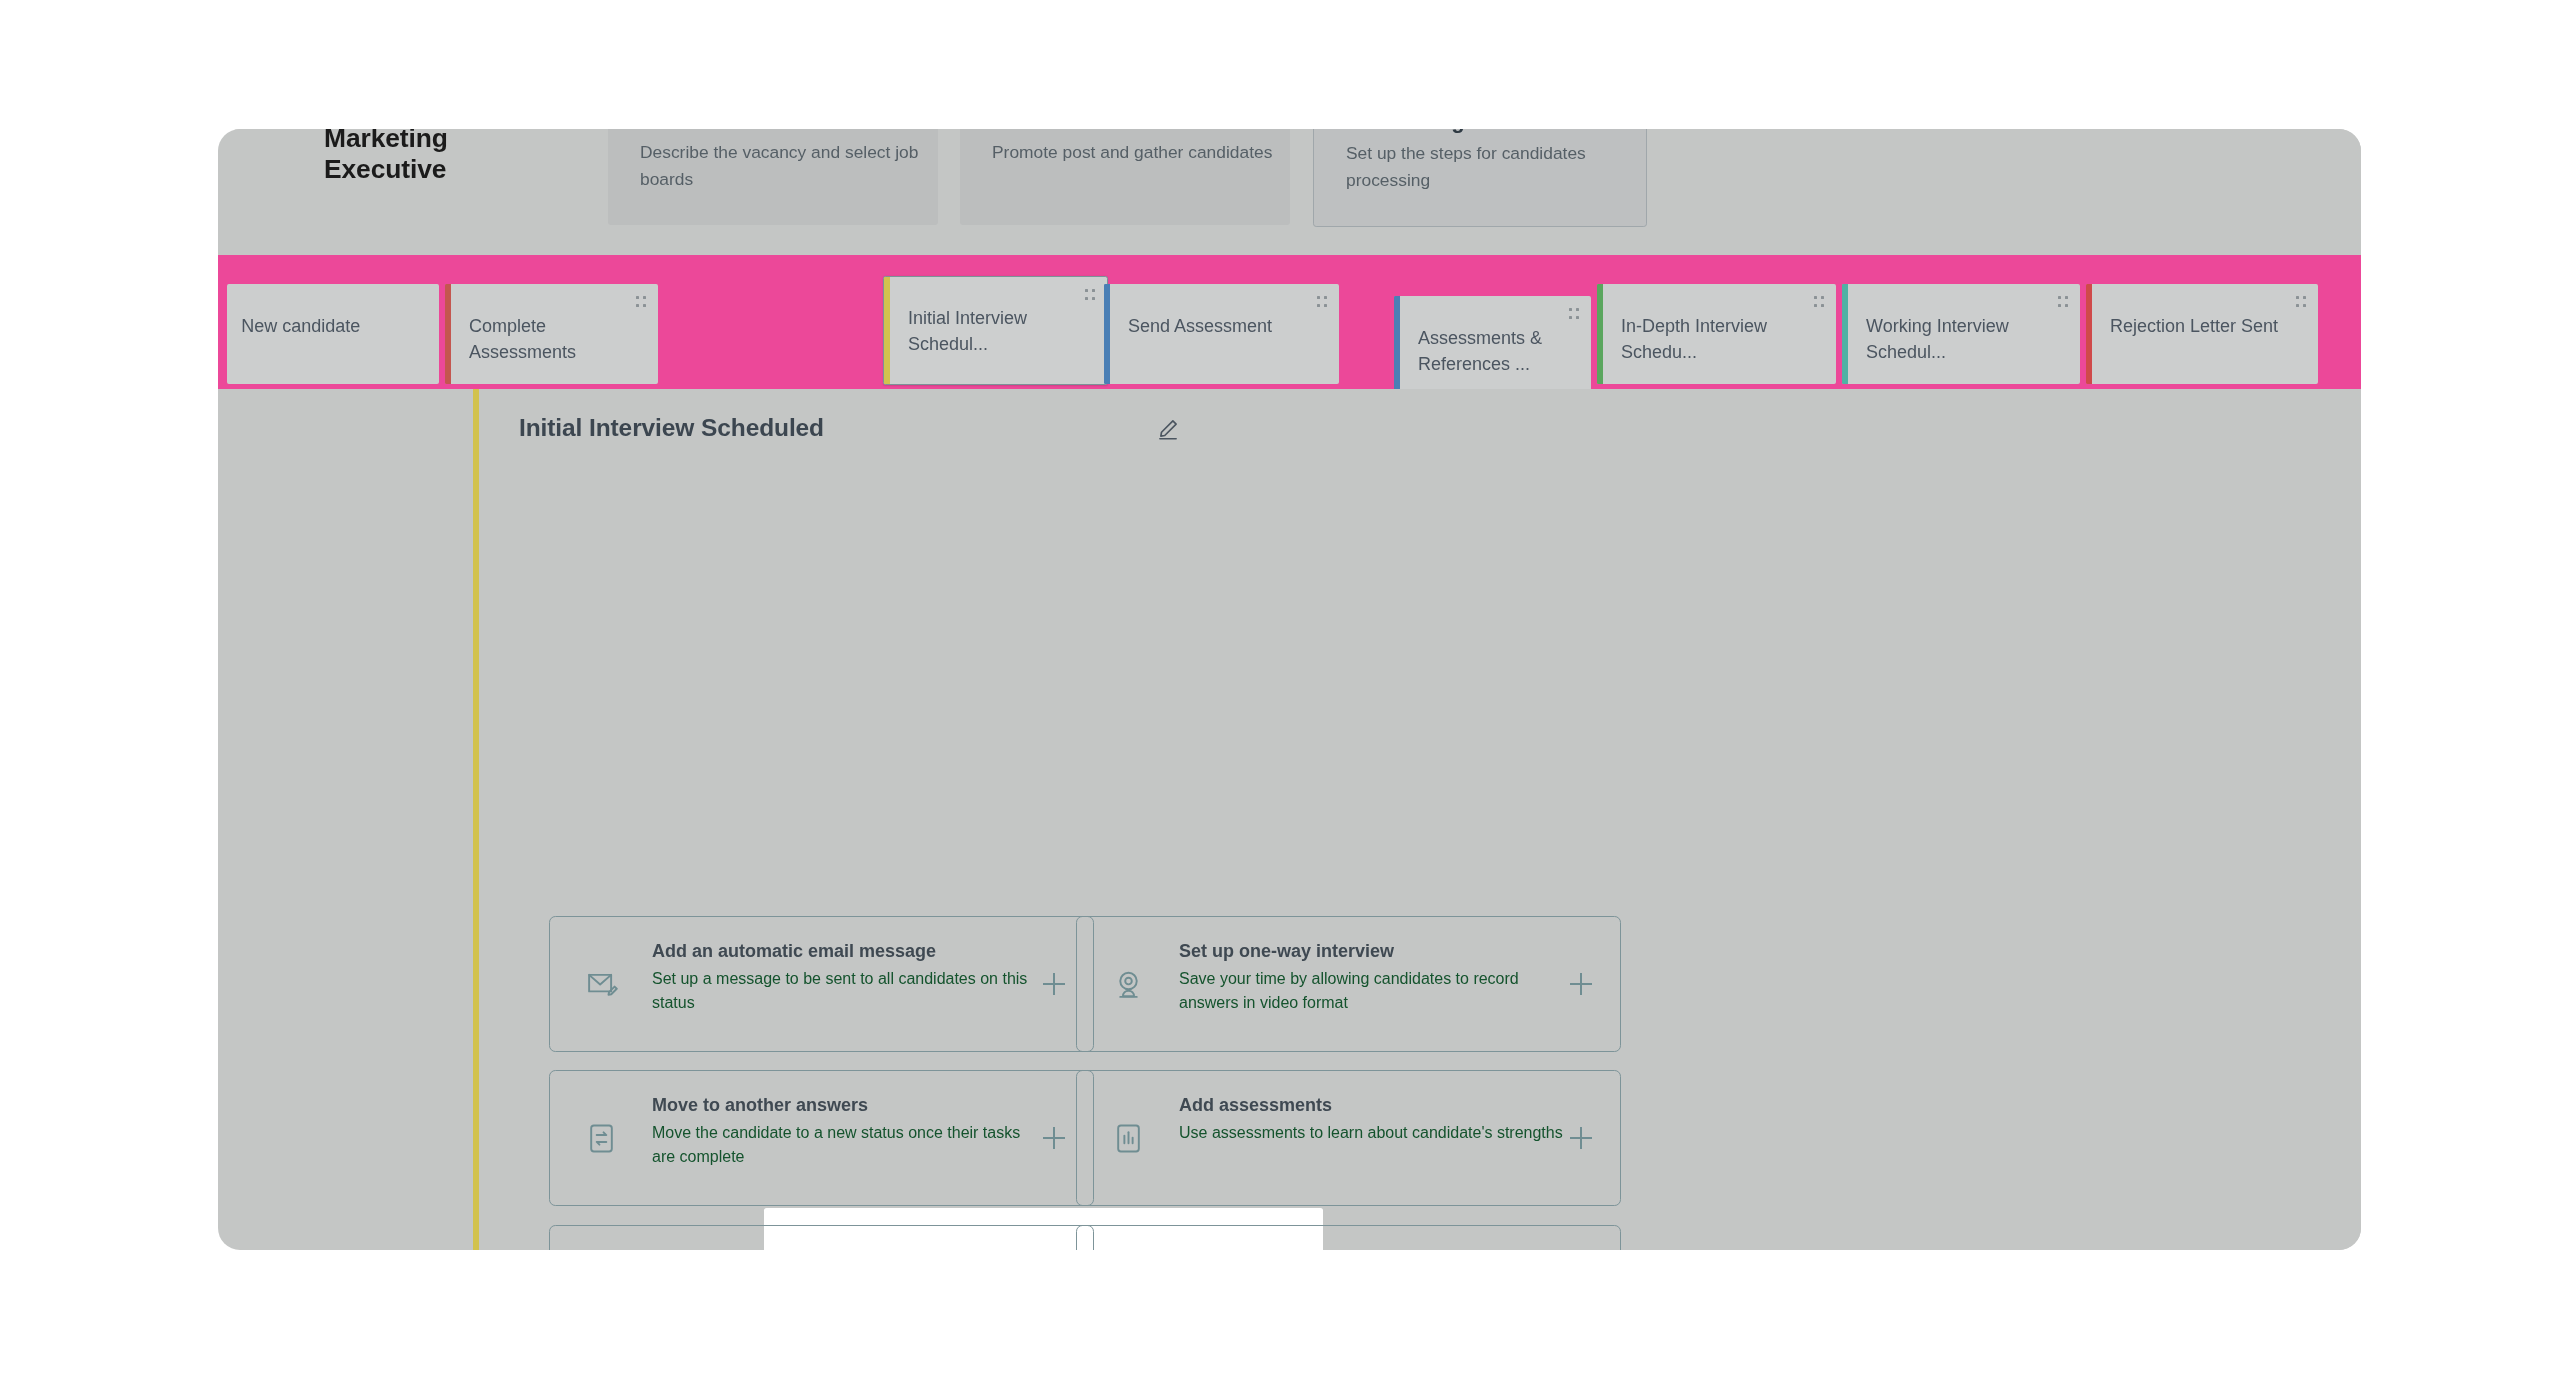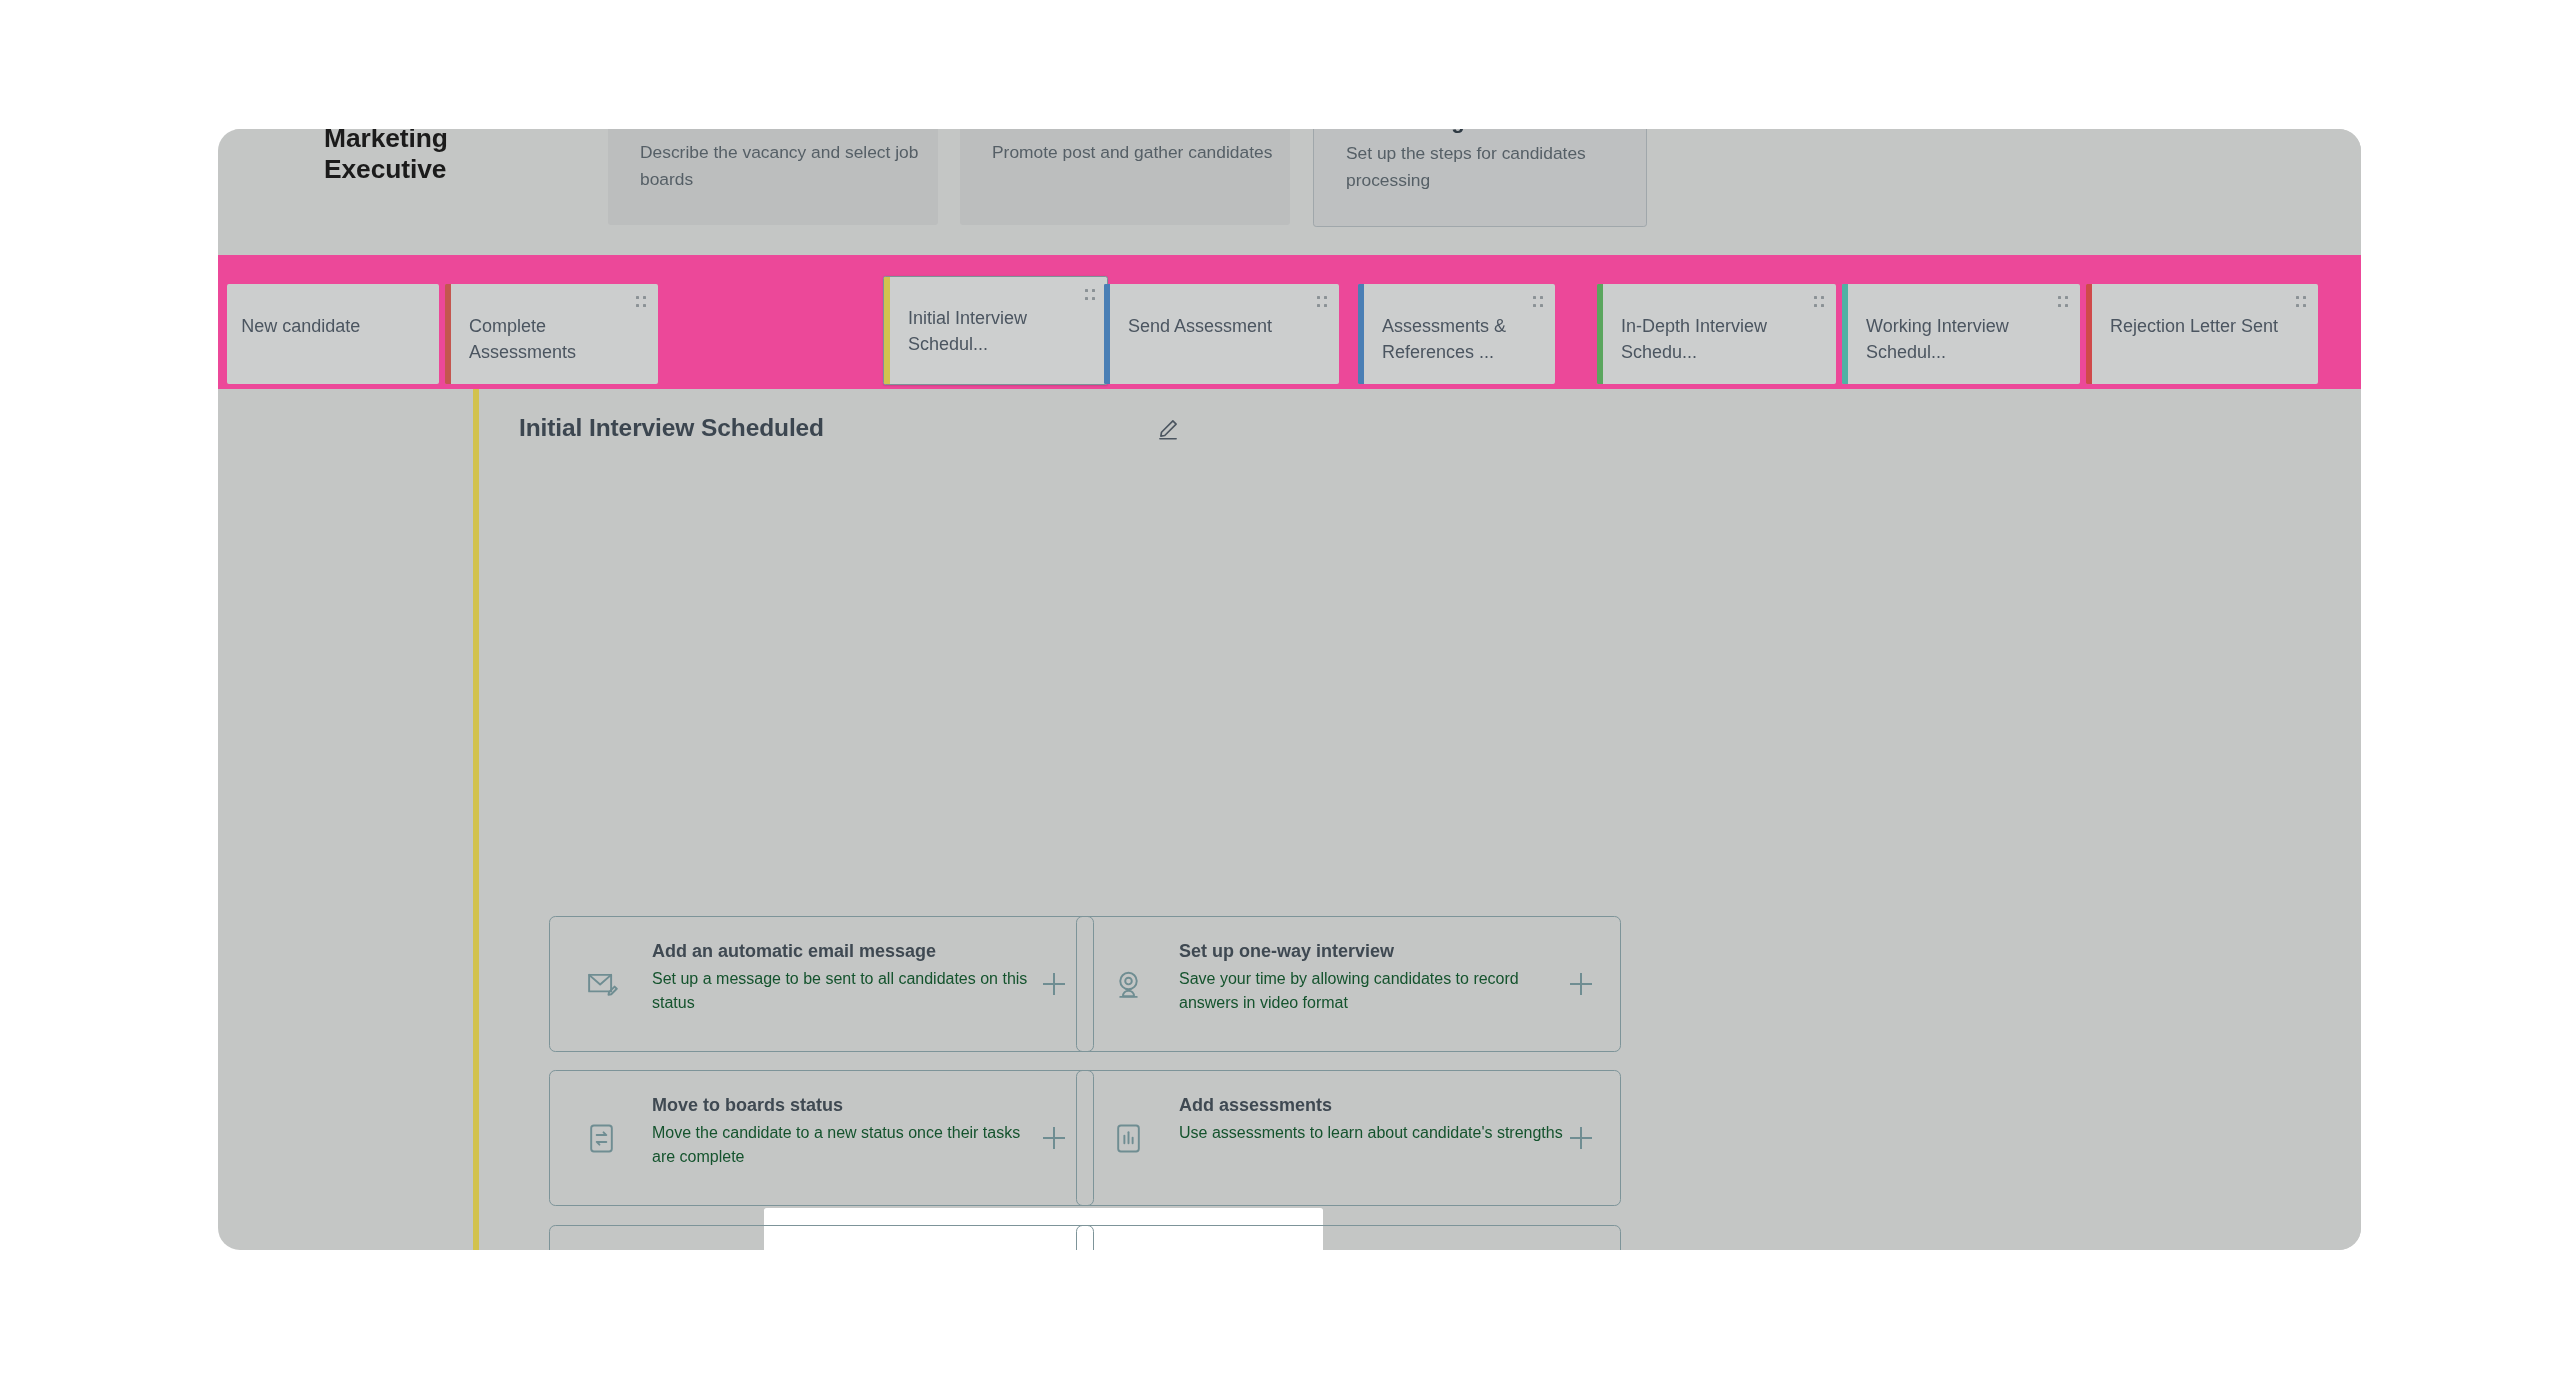--- a/index.html
+++ b/index.html
@@ -211,21 +211,21 @@
       <div class="tab" style="left: 886px; width: 235px;">
         <div class="accent" style="background: rgb(74, 127, 181);"></div>
         <div class="tab-label">Send Assessment</div>
         <div class="drag-dots">
           <i></i>
           <i></i>
           <i></i>
           <i></i>
         </div>
       </div>
-      <div class="tab" style="left: 1140px; width: 197px;">
+      <div class="tab" style="left: 1176px; width: 197px; margin-top: 12px;">
         <div class="accent" style="background: rgb(74, 127, 181);"></div>
         <div class="tab-label">Assessments &amp; References ...</div>
         <div class="drag-dots">
           <i></i>
           <i></i>
           <i></i>
           <i></i>
         </div>
       </div>
       <div class="tab" style="left: 1379px; width: 239px;">
@@ -305,21 +305,21 @@
         </div>
         <div class="act-card col-left r1">
           <div class="ic">
             <svg viewBox="0 0 24 24" width="33" height="33" fill="none" stroke="#6f8d92" stroke-width="1.4" stroke-linecap="round" stroke-linejoin="round">
               <rect x="4.5" y="2.5" width="15" height="19" rx="2"></rect>
               <path d="M8.5 9.5h7l-2-2"></path>
               <path d="M15.5 14.5h-7l2 2"></path>
             </svg>
           </div>
           <div class="txt">
-            <div class="tt">Move to boards status</div>
+            <div class="tt">Move to another answers</div>
             <div class="dd">Move the candidate to a new status once their tasks are complete</div>
           </div>
           <div class="plus"></div>
         </div>
         <div class="act-card col-right r1">
           <div class="ic">
             <svg viewBox="0 0 24 24" width="33" height="33" fill="none" stroke="#6f8d92" stroke-width="1.4" stroke-linecap="round" stroke-linejoin="round">
               <rect x="4.5" y="2.5" width="15" height="19" rx="2"></rect>
               <line x1="9" y1="15.5" x2="9" y2="10"></line>
               <line x1="12" y1="15.5" x2="12" y2="7.5"></line>

